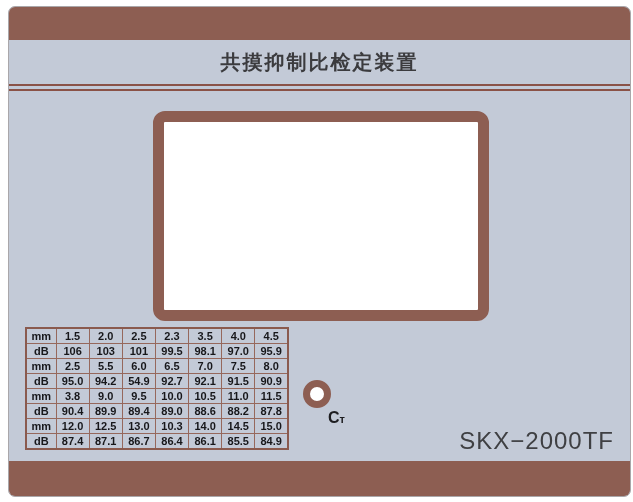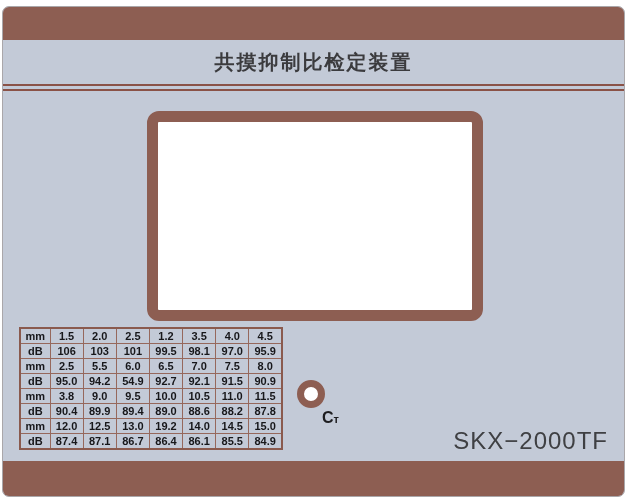--- a/index.html
+++ b/index.html
@@ -6,21 +6,21 @@
   * { box-sizing: border-box; }
   .frame {
     position: relative;
     width: 633px; height: 502px;
     background: #ffffff;
     font-family: "Liberation Sans", sans-serif;
     overflow: hidden;
   }
   .panel {
     position: absolute;
-    left: 2px; top: 6px;
+    left: 8px; top: 6px;
     width: 623px; height: 491px;
     background: #c3cad7;
     border: 1px solid #aaa7aa;
     border-radius: 7px;
     overflow: hidden;
   }
   .top-bar {
     position: absolute; left: 0; top: 0;
     width: 100%; height: 33px;
     background: #8d5e52;
@@ -116,21 +116,21 @@
 
     <div class="screen"></div>
 
     <table class="cmrr">
       <tbody>
           <tr>
             <th>mm</th>
             <td>1.5</td>
             <td>2.0</td>
             <td>2.5</td>
-            <td>1.2</td>
+            <td>2.3</td>
             <td>3.5</td>
             <td>4.0</td>
             <td>4.5</td>
           </tr>
           <tr>
             <th>dB</th>
             <td>106</td>
             <td>103</td>
             <td>101</td>
             <td>99.5</td>
@@ -176,21 +176,21 @@
             <td>89.0</td>
             <td>88.6</td>
             <td>88.2</td>
             <td>87.8</td>
           </tr>
           <tr>
             <th>mm</th>
             <td>12.0</td>
             <td>12.5</td>
             <td>13.0</td>
-            <td>19.2</td>
+            <td>10.3</td>
             <td>14.0</td>
             <td>14.5</td>
             <td>15.0</td>
           </tr>
           <tr>
             <th>dB</th>
             <td>87.4</td>
             <td>87.1</td>
             <td>86.7</td>
             <td>86.4</td>

